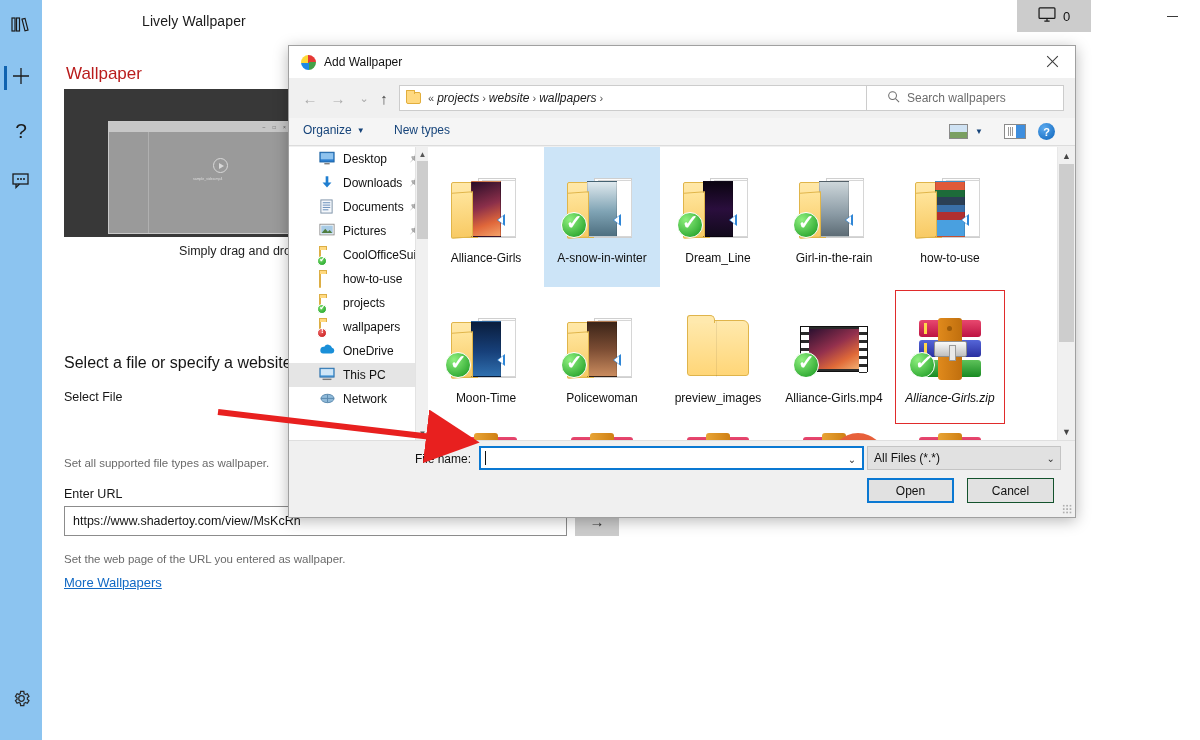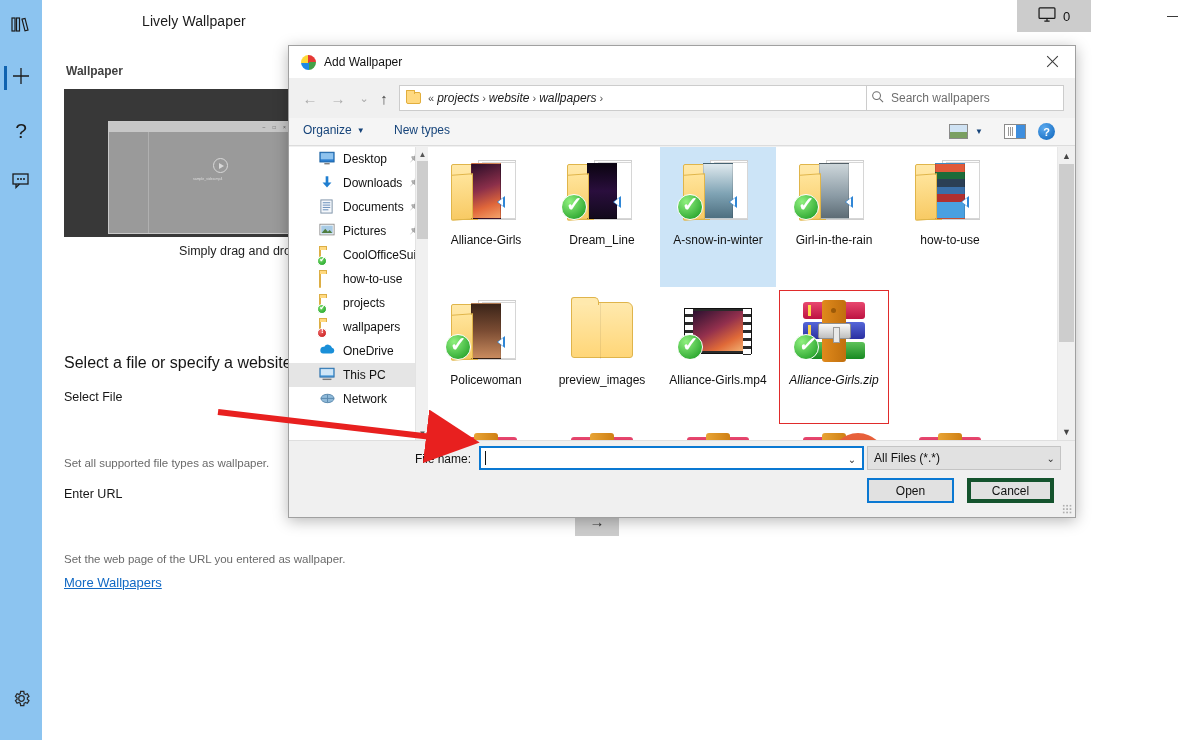--- a/index.html
+++ b/index.html
@@ -55,21 +55,21 @@
   .wbtn-close-g::before, .wbtn-close-g::after {
     content: ""; position: absolute; left: -1px; top: 5px; width: 15px; height: 1px;
     background: #3a3a3a;
   }
   .wbtn-close-g::before { transform: rotate(45deg); }
   .wbtn-close-g::after { transform: rotate(-45deg); }
 
   .lw-body { position: absolute; left: 42px; top: 32px; right: 0; bottom: 0; background: #fff; }
   .lw-h2 {
     position: absolute; left: 24px; top: 32px;
-    font-size: 12px; font-weight: bold; color: #404040;
+    font-size: 17px; font-weight: normal; color: #b91c1c;
   }
   .lw-preview {
     position: absolute; left: 22px; top: 57px; width: 440px; height: 148px;
     background: #383838; overflow: hidden;
   }
   .prev-win {
     position: absolute; left: 44px; top: 32px; width: 185px; height: 113px;
     background: #9a9a9a; border: 1px solid #c9c9c9;
   }
   .prev-win .bar { height: 10px; background: #c7c7c7; position: relative; }
@@ -187,21 +187,21 @@
     display: flex; align-items: center; justify-content: center; color: #444; font-size: 10px;
   }
   .refresh-btn {
     position: absolute; left: 618px; top: 7px; width: 28px; height: 26px;
     border: 1px solid #ccc; border-left: none; background: #fff;
     display: flex; align-items: center; justify-content: center; color: #333; font-size: 13px;
   }
   .searchbox {
     position: absolute; left: 577px; top: 7px; width: 198px; height: 26px;
     background: #fff; border: 1px solid #cccccc;
-    display: flex; align-items: center; padding-left: 4px; gap: 7px;
+    display: flex; align-items: center; padding-left: 20px; gap: 7px;
   }
   .searchbox .ph { font-size: 12px; color: #6d6d6d; }
 
   .dlg-toolbar {
     position: absolute; left: 0; top: 72px; right: 0; height: 28px;
     background: #f5f5f5; border-bottom: 1px solid #dcdcdc;
   }
   .tb-item {
     position: absolute; top: 5px; font-size: 12px; color: #16447a;
     display: flex; align-items: center; gap: 5px;
@@ -283,21 +283,21 @@
   .tree-scroll .thumb { position: absolute; left: 1px; top: 14px; width: 11px; height: 78px; background: #cdcdcd; }
 
   
   .dlg-files {
     position: absolute; left: 139px; top: 101px; right: 18px; bottom: 77px;
     background: #ffffff; overflow: hidden;
   }
   .grid-row { display: flex; }
   .file-cell {
     width: 116px; height: 140px; position: relative;
-    display: flex; flex-direction: column; align-items: center; padding-top: 9px;
+    display: flex; flex-direction: column; align-items: center; padding-top: 27px;
   }
   .file-cell.sel { background: #cce4f7; }
   .file-cell.redsel { outline: 1px solid #e02b2b; outline-offset: -4px; font-style: italic; }
   .file-name {
     font-size: 12px; color: #111; text-align: center; line-height: 15px;
     width: 104px; word-wrap: break-word; margin-top: 5px;
   }
   .thumb-wrap { position: relative; width: 82px; height: 72px; }
 
   
@@ -438,21 +438,21 @@
     background: #e1e1e1; border: 1px solid #c4c4c4;
     display: flex; align-items: center; padding: 0 6px; font-size: 12px; color: #111;
   }
   .filter-sel .drop { position: absolute; right: 5px; font-size: 10px; color: #333; }
   .btn {
     position: absolute; top: 37px; height: 25px; width: 87px;
     display: flex; align-items: center; justify-content: center;
     font-size: 12px; color: #111; font-family: "Liberation Sans", sans-serif;
   }
   .btn-open { left: 578px; background: #e1e1e1; border: 2px solid #0a78d2; }
-  .btn-cancel { left: 678px; background: #e1e1e1; border: 4px solid #14532d; }
+  .btn-cancel { left: 678px; background: #e1e1e1; border: 1px solid #14532d; }
   .resize-grip {
     position: absolute; right: 3px; bottom: 3px; width: 10px; height: 10px;
     background:
       radial-gradient(#b0b0b0 40%, transparent 41%) 0 0/3.4px 3.4px;
   }
 
   
   .red-arrow { position: absolute; left: 0; top: 0; pointer-events: none; }
 </style>
 </head>
@@ -548,20 +548,21 @@
       <div class="prev-drag-lbl">sample_video.mp4</div>
     </div>
 
     <div class="lw-cap">Simply drag and drop files into Library</div>
 
     <div class="lw-h3">Select a file or specify a website</div>
     <div class="lw-lbl sf">Select File</div>
     <div class="lw-hint h1">Set all supported file types as wallpaper.</div>
 
     <div class="lw-lbl eu">Enter URL</div>
+    <input class="lw-url" value="https://www.shadertoy.com/view/MsKcRh" style="">
     <div class="lw-go">
       <span>→</span>
     </div>
     <div class="lw-hint h2">Set the web page of the URL you entered as wallpaper.</div>
     <div class="lw-link">More Wallpapers</div>
   </div>
 
   <div class="dlg">
 
     <div class="dlg-title">
@@ -720,48 +721,48 @@
                 <div class="back"></div>
                 <div class="sheet"></div>
                 <div class="sheet2"></div>
                 <div class="img" style="background-image:linear-gradient(160deg,#2a0d28,#8b2f4a 45%,#e0673a 75%,#f4a26a)"></div>
                 <div class="front"></div>
                 <div class="tri"></div>
               </div>
             </div>
             <div class="file-name">Alliance-Girls</div>
           </div>
+          <div class="file-cell sel">
+            <div class="thumb-wrap">
+              <div class="pf">
+                <div class="back"></div>
+                <div class="sheet"></div>
+                <div class="sheet2"></div>
+                <div class="img" style="background-image:linear-gradient(180deg,#dfe9ee,#7fa3b4 55%,#4e6f80)"></div>
+                <div class="front"></div>
+                <div class="tri"></div>
+              </div>
+              <div class="badge-check"></div>
+            </div>
+            <div class="file-name">A-snow-in-winter</div>
+          </div>
           <div class="file-cell">
             <div class="thumb-wrap">
               <div class="pf">
                 <div class="back"></div>
                 <div class="sheet"></div>
                 <div class="sheet2"></div>
                 <div class="img" style="background-image:linear-gradient(180deg,#0b0411,#2a0e3d 50%,#120a1c)"></div>
                 <div class="front"></div>
                 <div class="tri"></div>
               </div>
               <div class="badge-check"></div>
             </div>
             <div class="file-name">Dream_Line</div>
           </div>
-          <div class="file-cell sel">
-            <div class="thumb-wrap">
-              <div class="pf">
-                <div class="back"></div>
-                <div class="sheet"></div>
-                <div class="sheet2"></div>
-                <div class="img" style="background-image:linear-gradient(180deg,#dfe9ee,#7fa3b4 55%,#4e6f80)"></div>
-                <div class="front"></div>
-                <div class="tri"></div>
-              </div>
-              <div class="badge-check"></div>
-            </div>
-            <div class="file-name">A-snow-in-winter</div>
-          </div>
           <div class="file-cell">
             <div class="thumb-wrap">
               <div class="pf">
                 <div class="back"></div>
                 <div class="sheet"></div>
                 <div class="sheet2"></div>
                 <div class="img" style="background-image:linear-gradient(180deg,#cdd6da,#8a9aa4 60%,#5d6c75)"></div>
                 <div class="front"></div>
                 <div class="tri"></div>
               </div>
@@ -777,20 +778,34 @@
                 <div class="sheet2"></div>
                 <div class="img" style="background-image:linear-gradient(180deg,#e05a3a 0 14%,#1d6b3a 14% 28%,#2b3f55 28% 42%,#3a6fa8 42% 56%,#b03030 56% 70%,#49a0e0 70% 100%)"></div>
                 <div class="front"></div>
                 <div class="tri"></div>
               </div>
             </div>
             <div class="file-name">how-to-use</div>
           </div>
         </div>
         <div class="grid-row">
+          <div class="file-cell">
+            <div class="thumb-wrap">
+              <div class="pf">
+                <div class="back"></div>
+                <div class="sheet"></div>
+                <div class="sheet2"></div>
+                <div class="img" style="background-image:linear-gradient(180deg,#0a1d3c,#17407a 55%,#2f6fae)"></div>
+                <div class="front"></div>
+                <div class="tri"></div>
+              </div>
+              <div class="badge-check"></div>
+            </div>
+            <div class="file-name">Moon-Time</div>
+          </div>
           <div class="file-cell">
             <div class="thumb-wrap">
               <div class="pf">
                 <div class="back"></div>
                 <div class="sheet"></div>
                 <div class="sheet2"></div>
                 <div class="img" style="background-image:linear-gradient(180deg,#3a2418,#7b4c33 50%,#c98b5e)"></div>
                 <div class="front"></div>
                 <div class="tri"></div>
               </div>

